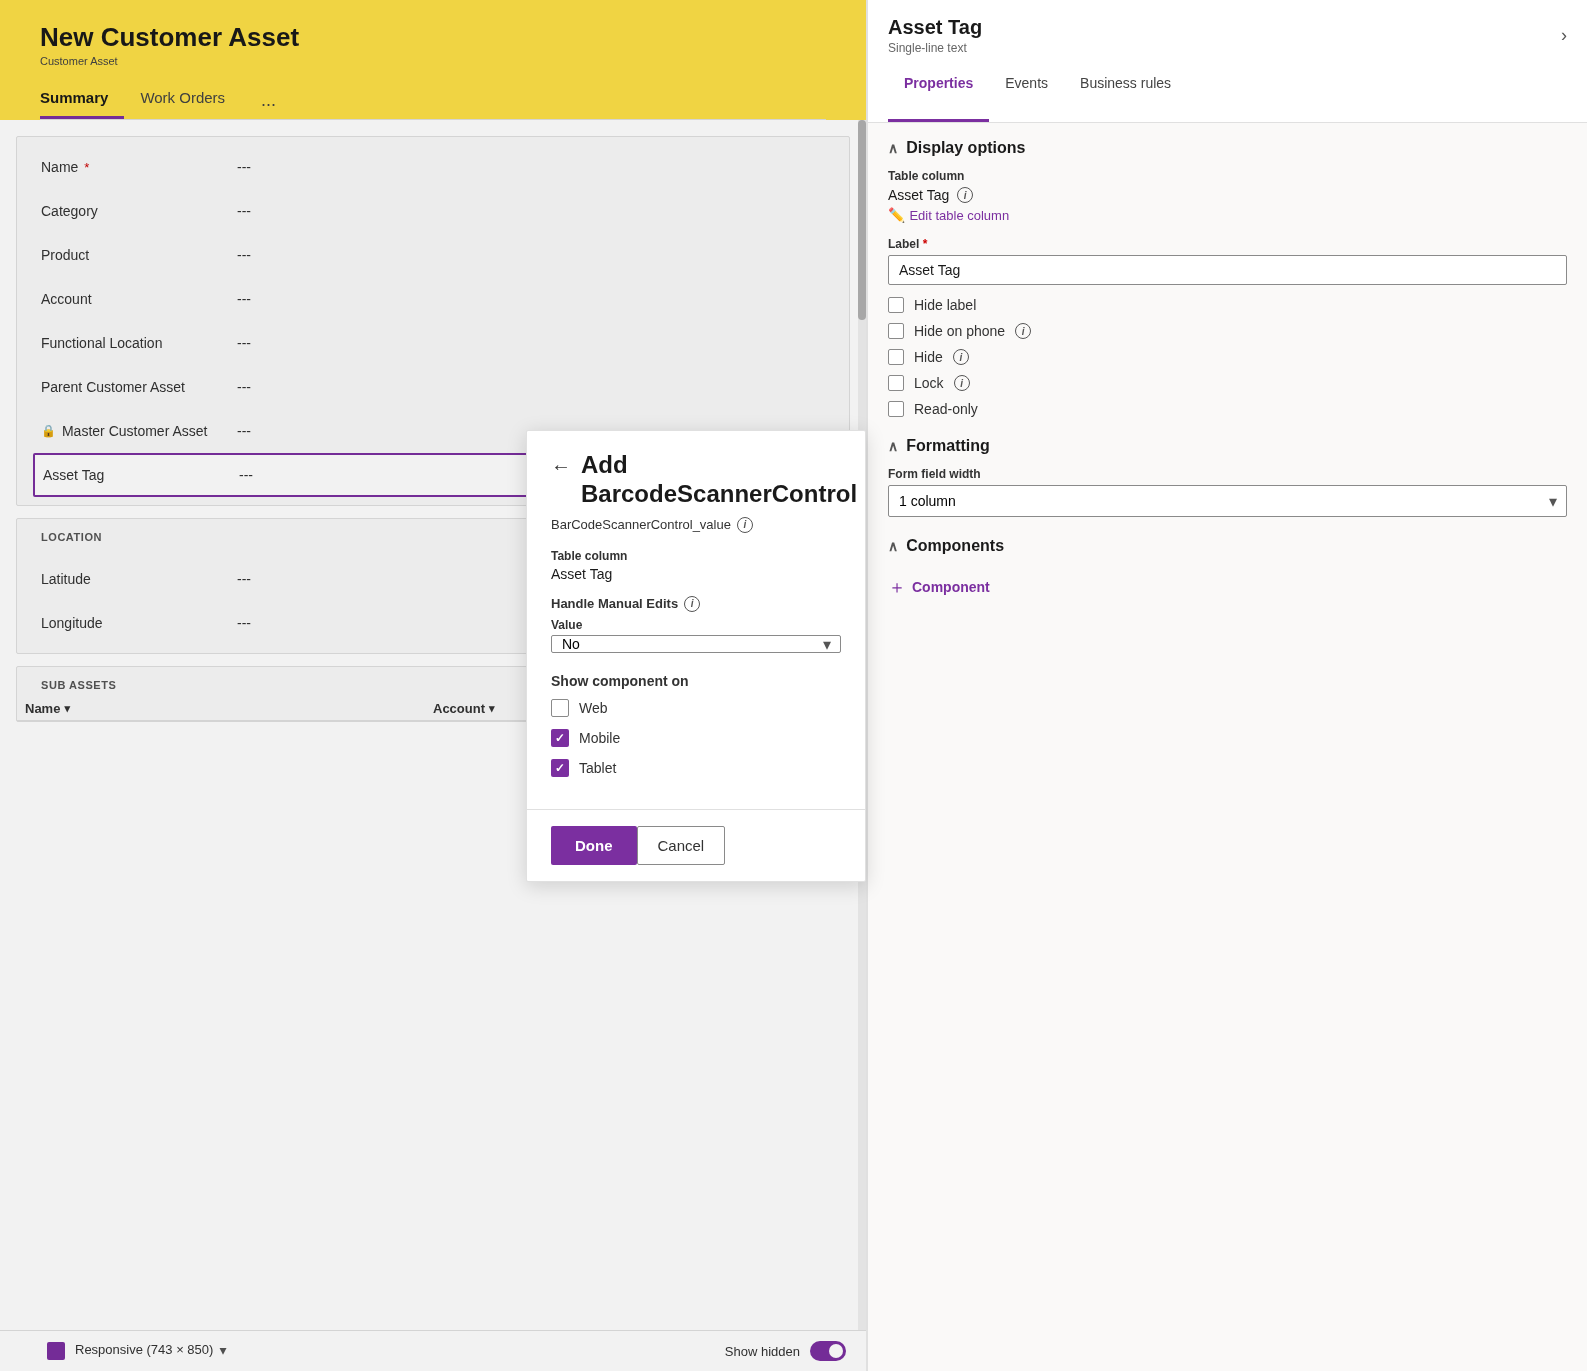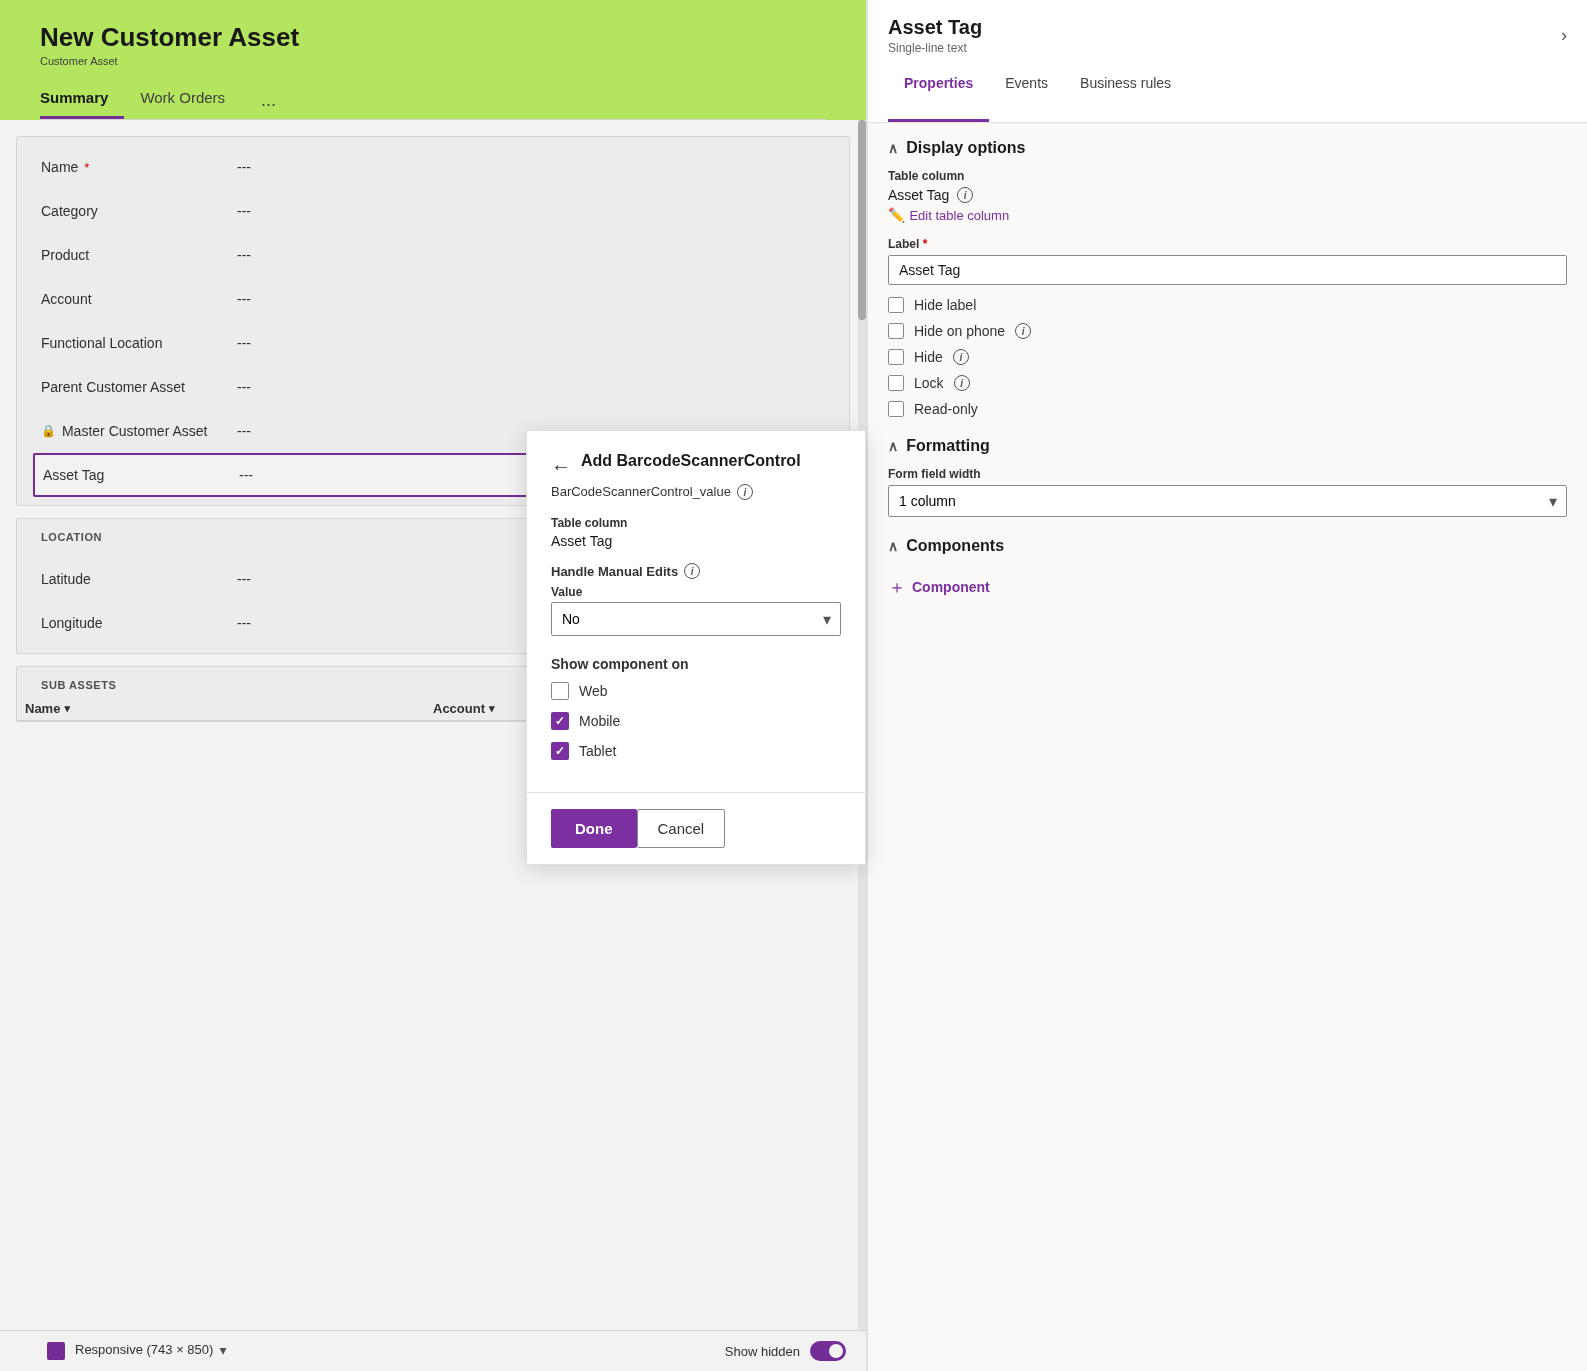--- a/index.html
+++ b/index.html
@@ -11,21 +11,21 @@
       background: #fff;
       display: flex;
       flex-direction: column;
       border-right: 1px solid #e0e0e0;
       position: relative;
       max-width: 870px;
     }
 
     .page-header {
       padding: 22px 40px 0 40px;
-      background: #bef264;
+      background: #fde047;
     }
 
     .page-title {
       font-size: 26px;
       font-weight: 600;
       color: #1a1a1a;
       line-height: 1.2;
     }
 
     .page-subtitle {
@@ -434,21 +434,21 @@
     }
 
     .back-arrow {
       font-size: 20px;
       color: #333;
       cursor: pointer;
       margin-top: 2px;
     }
 
     .dialog-title {
-      font-size: 16px;
+      font-size: 24px;
       font-weight: 600;
       color: #1a1a1a;
       line-height: 1.2;
     }
 
     .dialog-subtitle-row {
       display: flex;
       align-items: flex-start;
       gap: 6px;
       margin-bottom: 16px;
@@ -484,21 +484,21 @@
 
     .value-select-wrapper {
       position: relative;
       margin-bottom: 20px;
     }
 
     .value-select {
       width: 100%;
       border: 1px solid #8a8a8a;
       border-radius: 2px;
-      padding: 8px 10px;
+      padding: 0 10px;
       font-size: 14px;
       background: #fff;
       appearance: none;
     }
 
     .value-select-wrapper::after {
       content: '▾';
       position: absolute;
       right: 10px;
       top: 50%;

